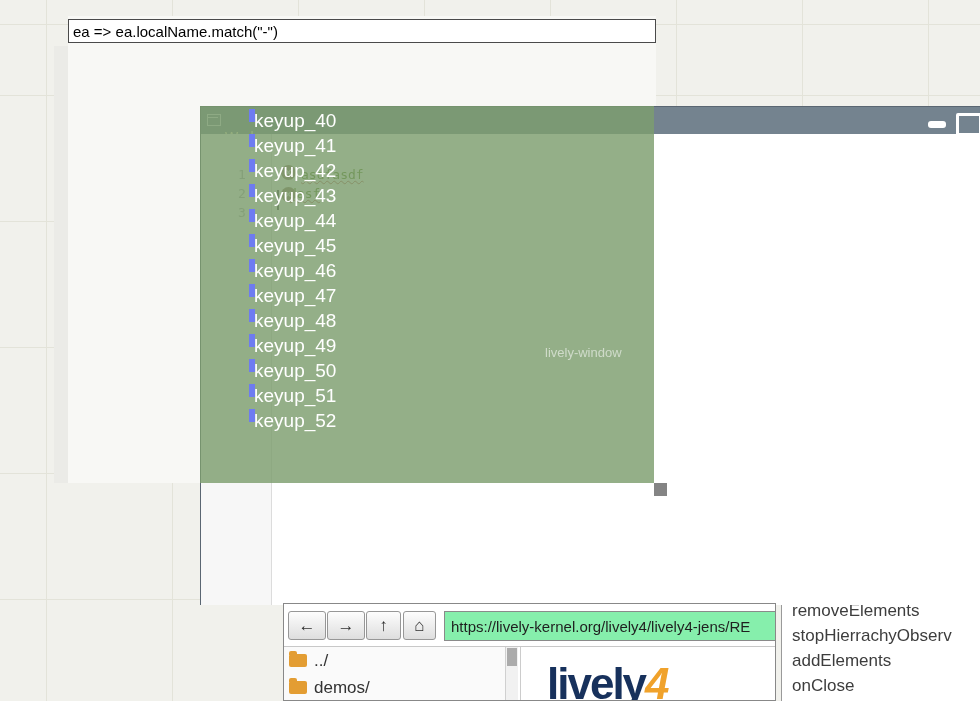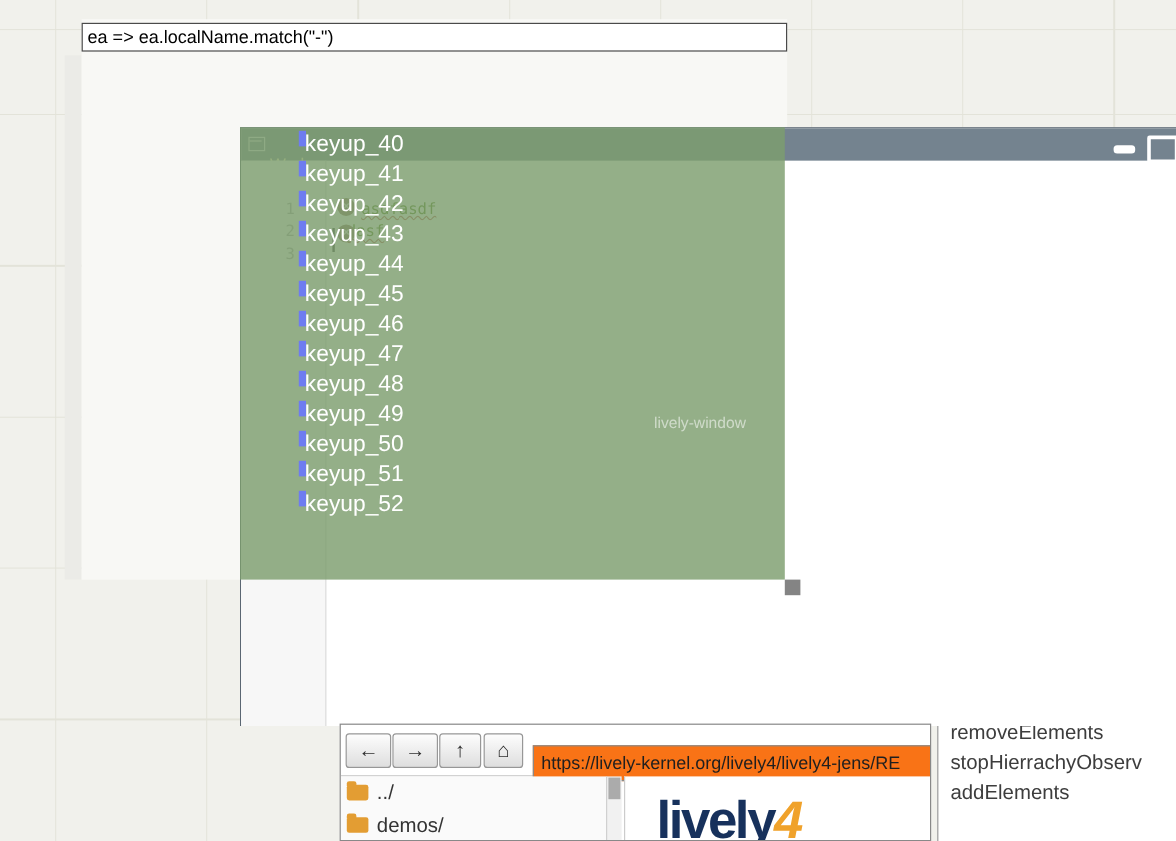--- a/index.html
+++ b/index.html
@@ -52,21 +52,21 @@
   .tag-front{position:absolute;left:329px;top:252px;font-size:20px;color:#fff;white-space:nowrap;}
   .resize-handle{left:654px;top:483px;width:13px;height:13px;background:#848484;z-index:5;}
 
   
   .browser{left:283px;top:603px;width:493px;height:98px;background:#fff;border:1px solid #888;z-index:6;overflow:hidden;}
   .toolbar{position:absolute;left:0;top:0;width:100%;height:42px;border-bottom:1px solid #c8c8c8;}
   .nav-btn{position:absolute;top:7px;height:27px;background:linear-gradient(#fdfdfd,#dedede);
     border:1px solid #979797;border-radius:3px;color:#2f2f2f;font-size:17px;font-weight:bold;
     display:flex;align-items:center;justify-content:center;cursor:pointer;}
   .nb1{left:4px;width:36px;} .nb2{left:43px;width:36px;} .nb3{left:82px;width:33px;} .nb4{left:119px;width:31px;}
-  .url{position:absolute;left:160px;top:17px;width:340px;height:28px;border:1px solid #8a8a8a;background:#f97316;
+  .url{position:absolute;left:160px;top:7px;width:340px;height:28px;border:1px solid #8a8a8a;background:#86efac;
     font:15px "Liberation Sans",sans-serif;color:#1f1f1f;padding:0 6px;white-space:nowrap;overflow:hidden;outline:none;}
   .filepane{position:absolute;left:0;top:43px;width:221px;height:55px;background:#fafafa;}
   .frow{display:flex;align-items:center;height:27px;padding-left:5px;font-size:17px;color:#333;cursor:pointer;}
   .folder{position:relative;width:18px;height:13px;background:#e39d33;border-radius:2px;margin-right:7px;flex:0 0 auto;}
   .folder:before{content:"";position:absolute;left:0;top:-3px;width:8px;height:4px;background:#e39d33;border-radius:2px 2px 0 0;}
   .sbar{position:absolute;left:221px;top:43px;width:12px;height:55px;background:#f1f1f1;border-left:1px solid #d0d0d0;}
   .sthumb{position:absolute;left:1px;top:1px;width:10px;height:18px;background:#ababab;}
   .contentpane{position:absolute;left:236px;top:43px;width:257px;height:55px;background:#fff;border-left:1px solid #ccc;overflow:hidden;}
   .logo{position:absolute;left:26px;top:12px;font-size:44px;font-weight:bold;letter-spacing:-2px;color:#17315c;white-space:nowrap;}
   .logo .four{color:#f0a22b;font-style:italic;}
@@ -77,20 +77,21 @@
 <div id="screen">
 
   <div class="abs strip"></div>
   <div class="abs panel"></div>
   <input class="abs code-input" value="ea =&gt; ea.localName.match(&quot;-&quot;)" style="">
 
   <div class="abs method-panel">
     <div class="method-item">removeElements</div>
     <div class="method-item">stopHierrachyObserv</div>
     <div class="method-item">addElements</div>
+    <div class="method-item">onClose</div>
   </div>
 
   <div class="abs window">
     <div class="titlebar">
       <span class="title-icon"></span>
       <span class="title-text">Workspace</span>
       <span class="btn-min"></span>
       <span class="btn-max"></span>
     </div>
     <div class="win-content">

